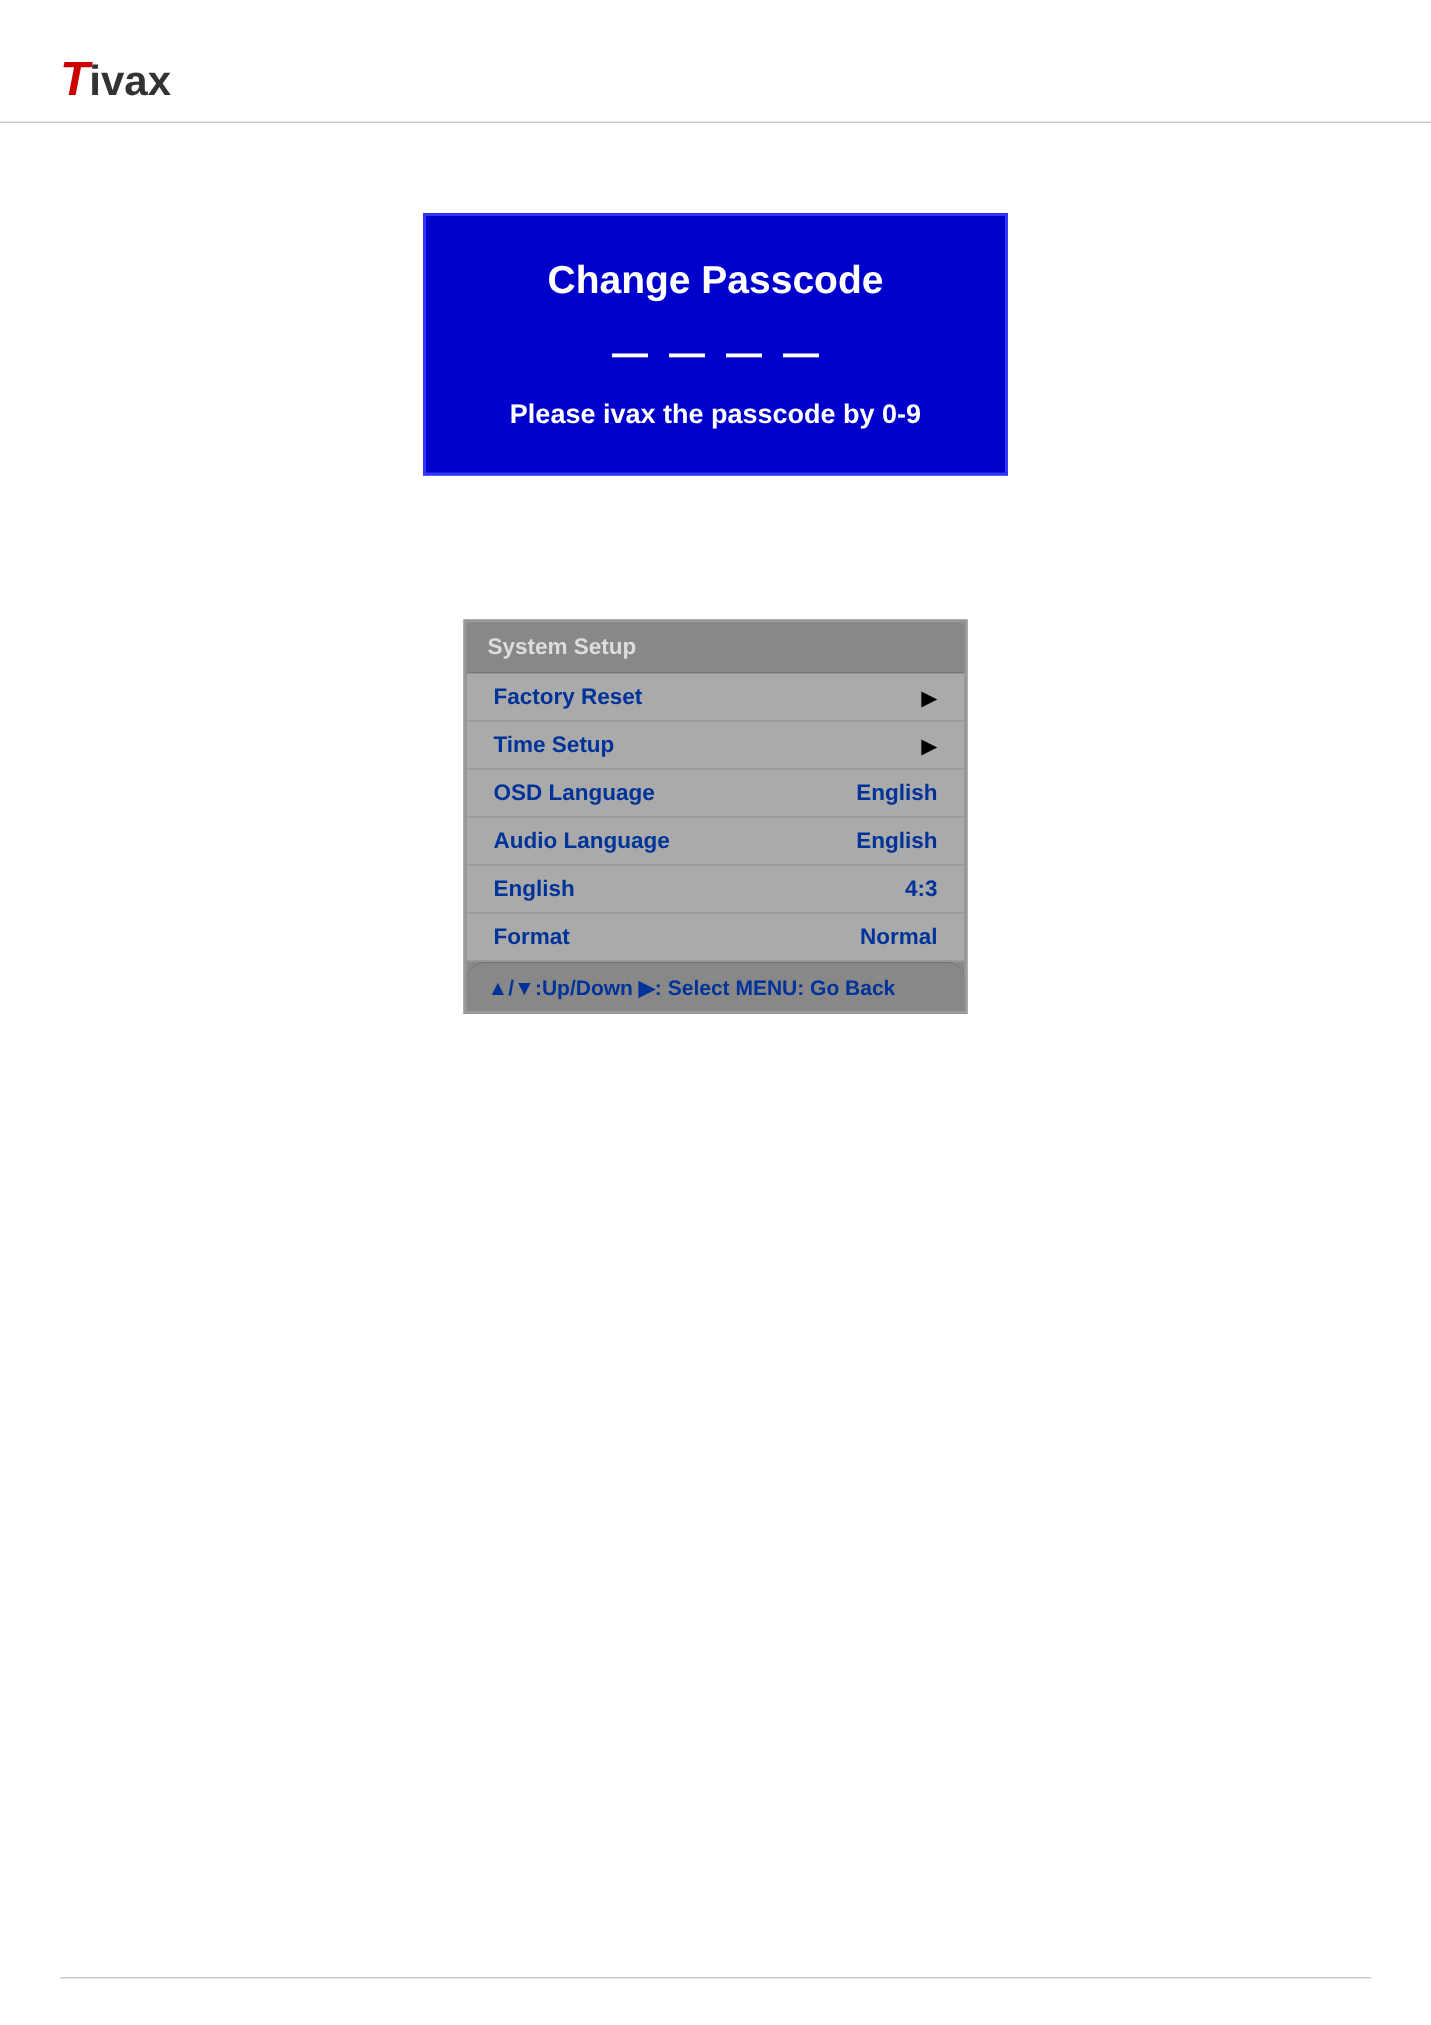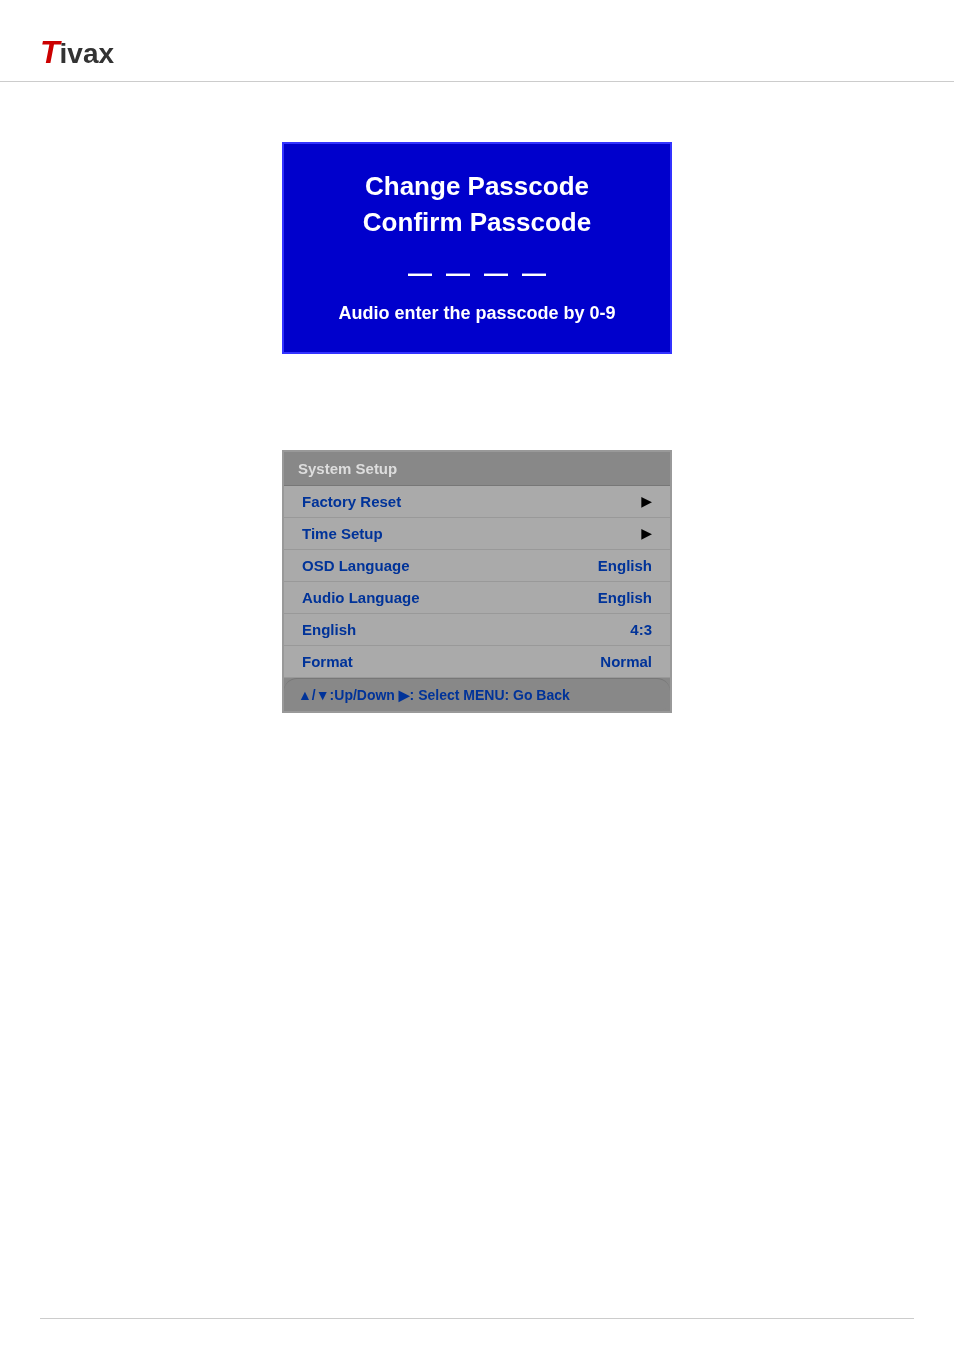--- a/index.html
+++ b/index.html
@@ -90,21 +90,21 @@
 
     .passcode-hint {
       color: #ffffff;
       font-size: 18px;
       font-weight: bold;
       text-align: center;
     }
 
     
     .system-setup-menu {
-      width: 390px;
+      width: 336px;
       background: #888888;
       border: 2px solid #999999;
       overflow: hidden;
     }
 
     .menu-header {
       background: #888888;
       padding: 8px 14px;
       color: #dddddd;
       font-size: 15px;
@@ -160,30 +160,29 @@
   <div class="logo-text">
     <span class="logo-T">T</span><span>ivax</span>
   </div>
 </div>
 
 <div class="main-content">
 
   <div class="passcode-dialog">
     <div class="passcode-title">
       <div>Change Passcode</div>
-      <div>Confirm Passcode</div>
     </div>
     <div class="passcode-dashes">
       <span class="passcode-dash">—</span>
       <span class="passcode-dash">—</span>
       <span class="passcode-dash">—</span>
       <span class="passcode-dash">—</span>
     </div>
     <div class="passcode-hint">
-      <span>Audio enter the passcode by</span>&nbsp;<span>0-9</span>
+      <span>Please ivax the passcode by</span>&nbsp;<span>0-9</span>
     </div>
   </div>
 
   <div class="system-setup-menu">
     <div class="menu-header">System Setup</div>
 
     <div class="menu-item">
       <span class="menu-item-label">Factory Reset</span>
       <span class="menu-item-arrow">▶</span>
     </div>

